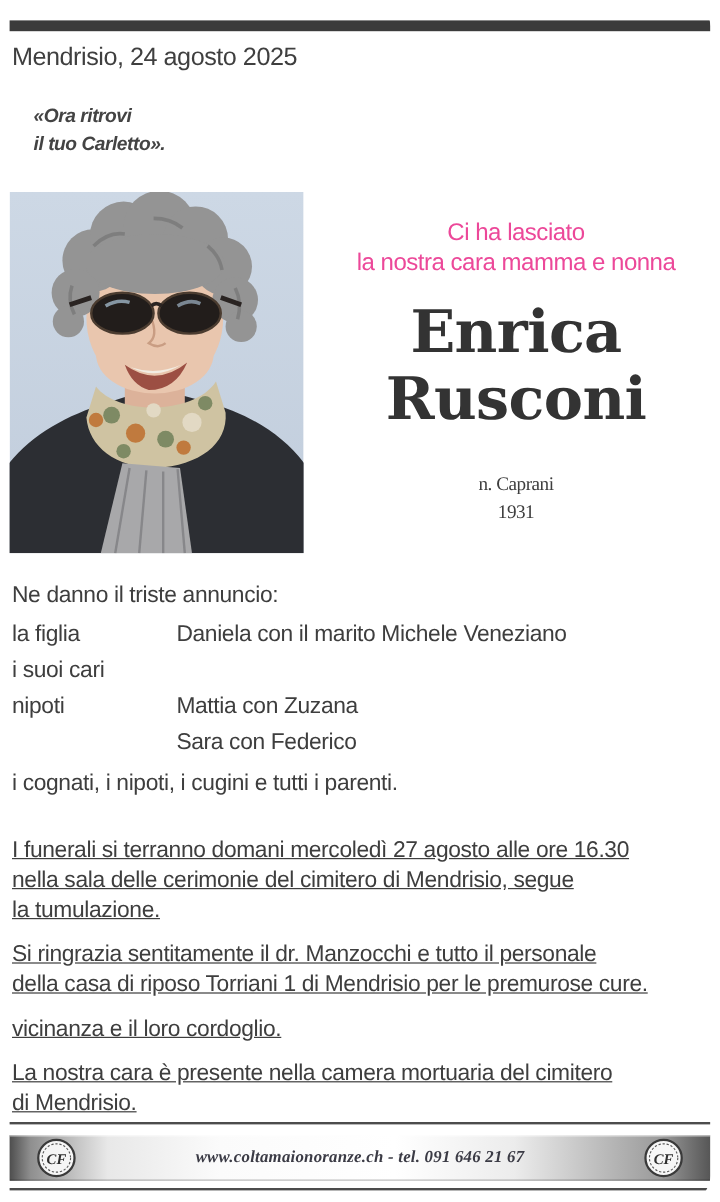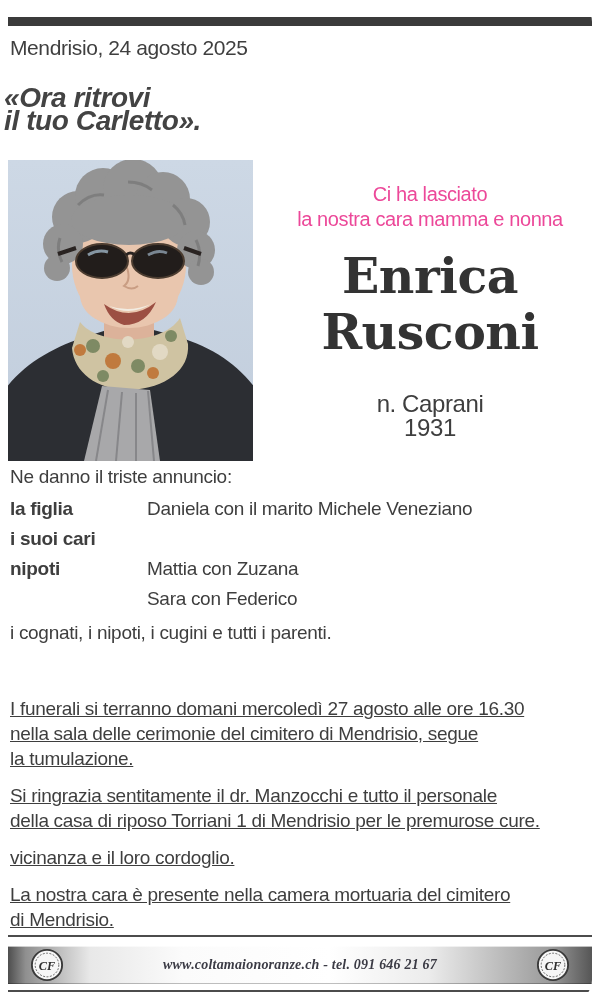--- a/index.html
+++ b/index.html
@@ -14,22 +14,22 @@
   }
   .top-rule{
     position:absolute;left:8px;top:17px;width:584px;height:9px;
     background:#3b3b3b;
   }
   .dateline{
     position:absolute;left:10px;top:36px;
     font-size:21px;letter-spacing:-0.4px;color:#3f3f3f;
   }
   .epigraph{
-    position:absolute;left:4px;top:86px;
-    font-size:28px;line-height:23px;
+    position:absolute;left:28px;top:86px;
+    font-size:16px;line-height:23px;
     font-weight:bold;font-style:italic;
     letter-spacing:-0.4px;color:#434343;
   }
   .photo{
     position:absolute;left:8px;top:160px;width:245px;height:301px;
   }
   .right-col{
     position:absolute;left:268px;top:160px;width:324px;
     text-align:center;
   }
@@ -40,29 +40,29 @@
   .deceased-name{
     margin-top:16px;
     font-family:"DejaVu Serif",serif;
     font-weight:bold;
     font-size:49px;line-height:56px;
     letter-spacing:-0.5px;
     color:#333333;
   }
   .nee-block{
     margin-top:32px;
-    font-size:24px;line-height:24px;letter-spacing:-0.4px;color:#3e3e3e;
+    font-size:16px;line-height:24px;letter-spacing:-0.4px;color:#3e3e3e;font-family:Liberation Serif, serif;
   }
   .family{
-    position:absolute;left:10px;top:464px;width:582px;
+    position:absolute;left:10px;top:484px;width:582px;
     font-size:19px;letter-spacing:-0.3px;color:#3e3e3e;
   }
   .family-heading{line-height:25px;margin-bottom:7px;}
   .family-row{display:flex;line-height:26px;margin-bottom:4px;}
-  .family-row .label{width:117px;flex:0 0 117px;font-weight:bold;}
+  .family-row .label{width:117px;flex:0 0 117px;}
   .family-row .value{flex:1;margin-left:20px;}
   .family-closing{line-height:26px;margin-top:8px;}
   .paragraphs{
     position:absolute;left:10px;top:684px;width:582px;
     font-size:19px;letter-spacing:-0.3px;color:#3e3e3e;
   }
   .paragraphs p{margin:12px 0 4px 0;line-height:25px;text-decoration:underline;}
   .footer-rule{
     position:absolute;left:8px;width:584px;height:2px;background:#4c4c4c;
   }

